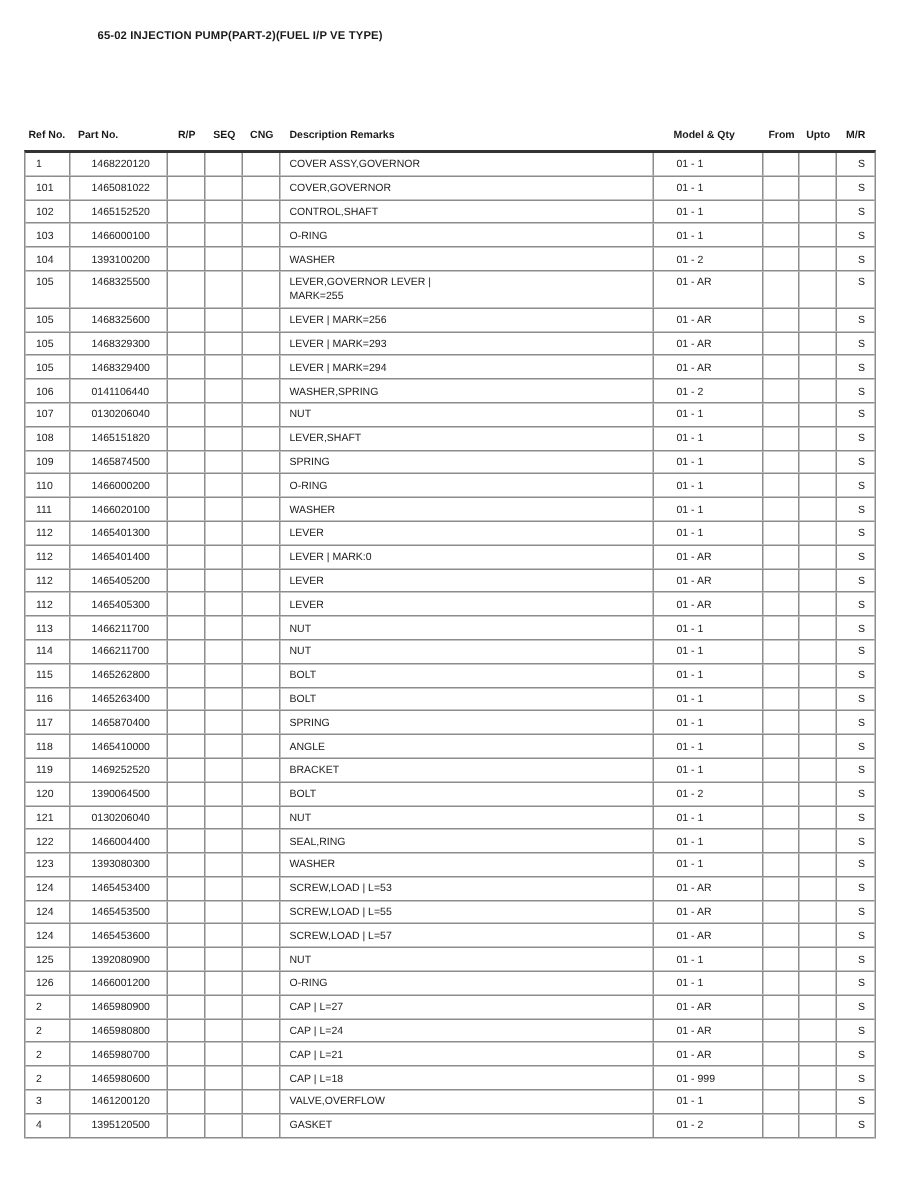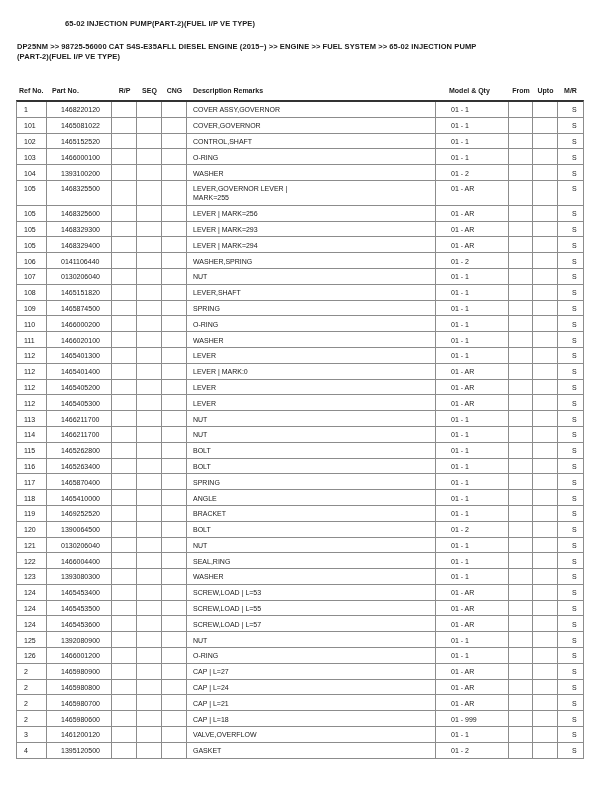--- a/index.html
+++ b/index.html
@@ -63,22 +63,20 @@
   .c-model{ width:73px;  padding-left:15px; }
   .c-from { width:24px; }
   .c-upto { width:25px; }
   .c-mr   { width:25px;  padding-left:14px; }
 </style>
 </head>
 <body>
 
 <div class="page">
   <div class="title">65-02 INJECTION PUMP(PART-2)(FUEL I/P VE TYPE)</div>
-  <div class="breadcrumb">DP25NM &gt;&gt; 98725-56000 CAT S4S-E35AFLL DIESEL ENGINE (2015~) &gt;&gt; ENGINE &gt;&gt; FUEL SYSTEM &gt;&gt; 65-02 INJECTION PUMP
-(PART-2)(FUEL I/P VE TYPE)</div>
   <div class="colheaders" id="col-headers">
       <div class="hcell h-ref">Ref No.</div>
       <div class="hcell h-part">Part No.</div>
       <div class="hcell h-rp">R/P</div>
       <div class="hcell h-seq">SEQ</div>
       <div class="hcell h-cng">CNG</div>
       <div class="hcell h-desc">Description Remarks</div>
       <div class="hcell h-model">Model &amp; Qty</div>
       <div class="hcell h-from">From</div>
       <div class="hcell h-upto">Upto</div>

